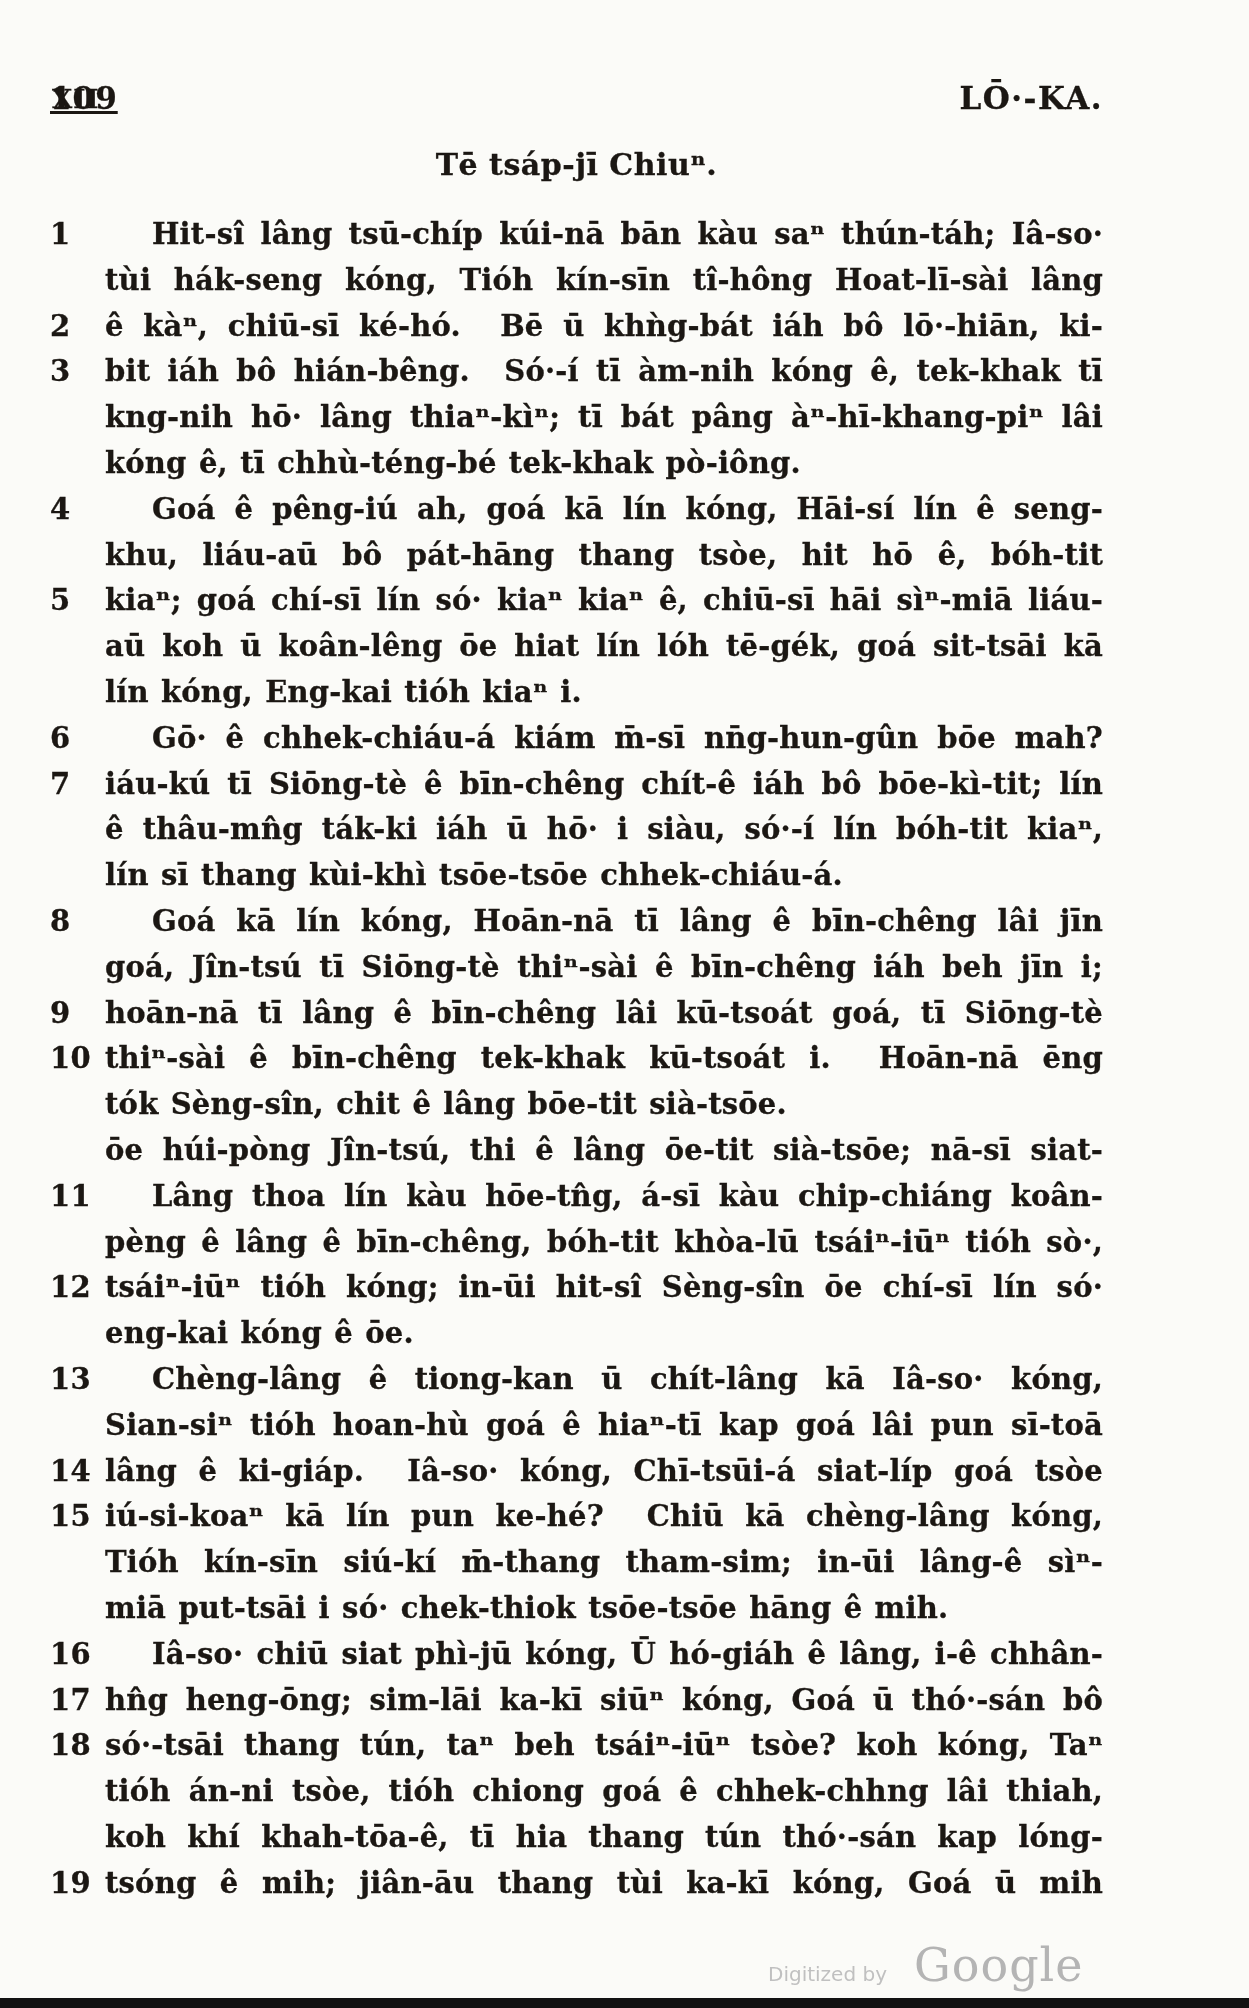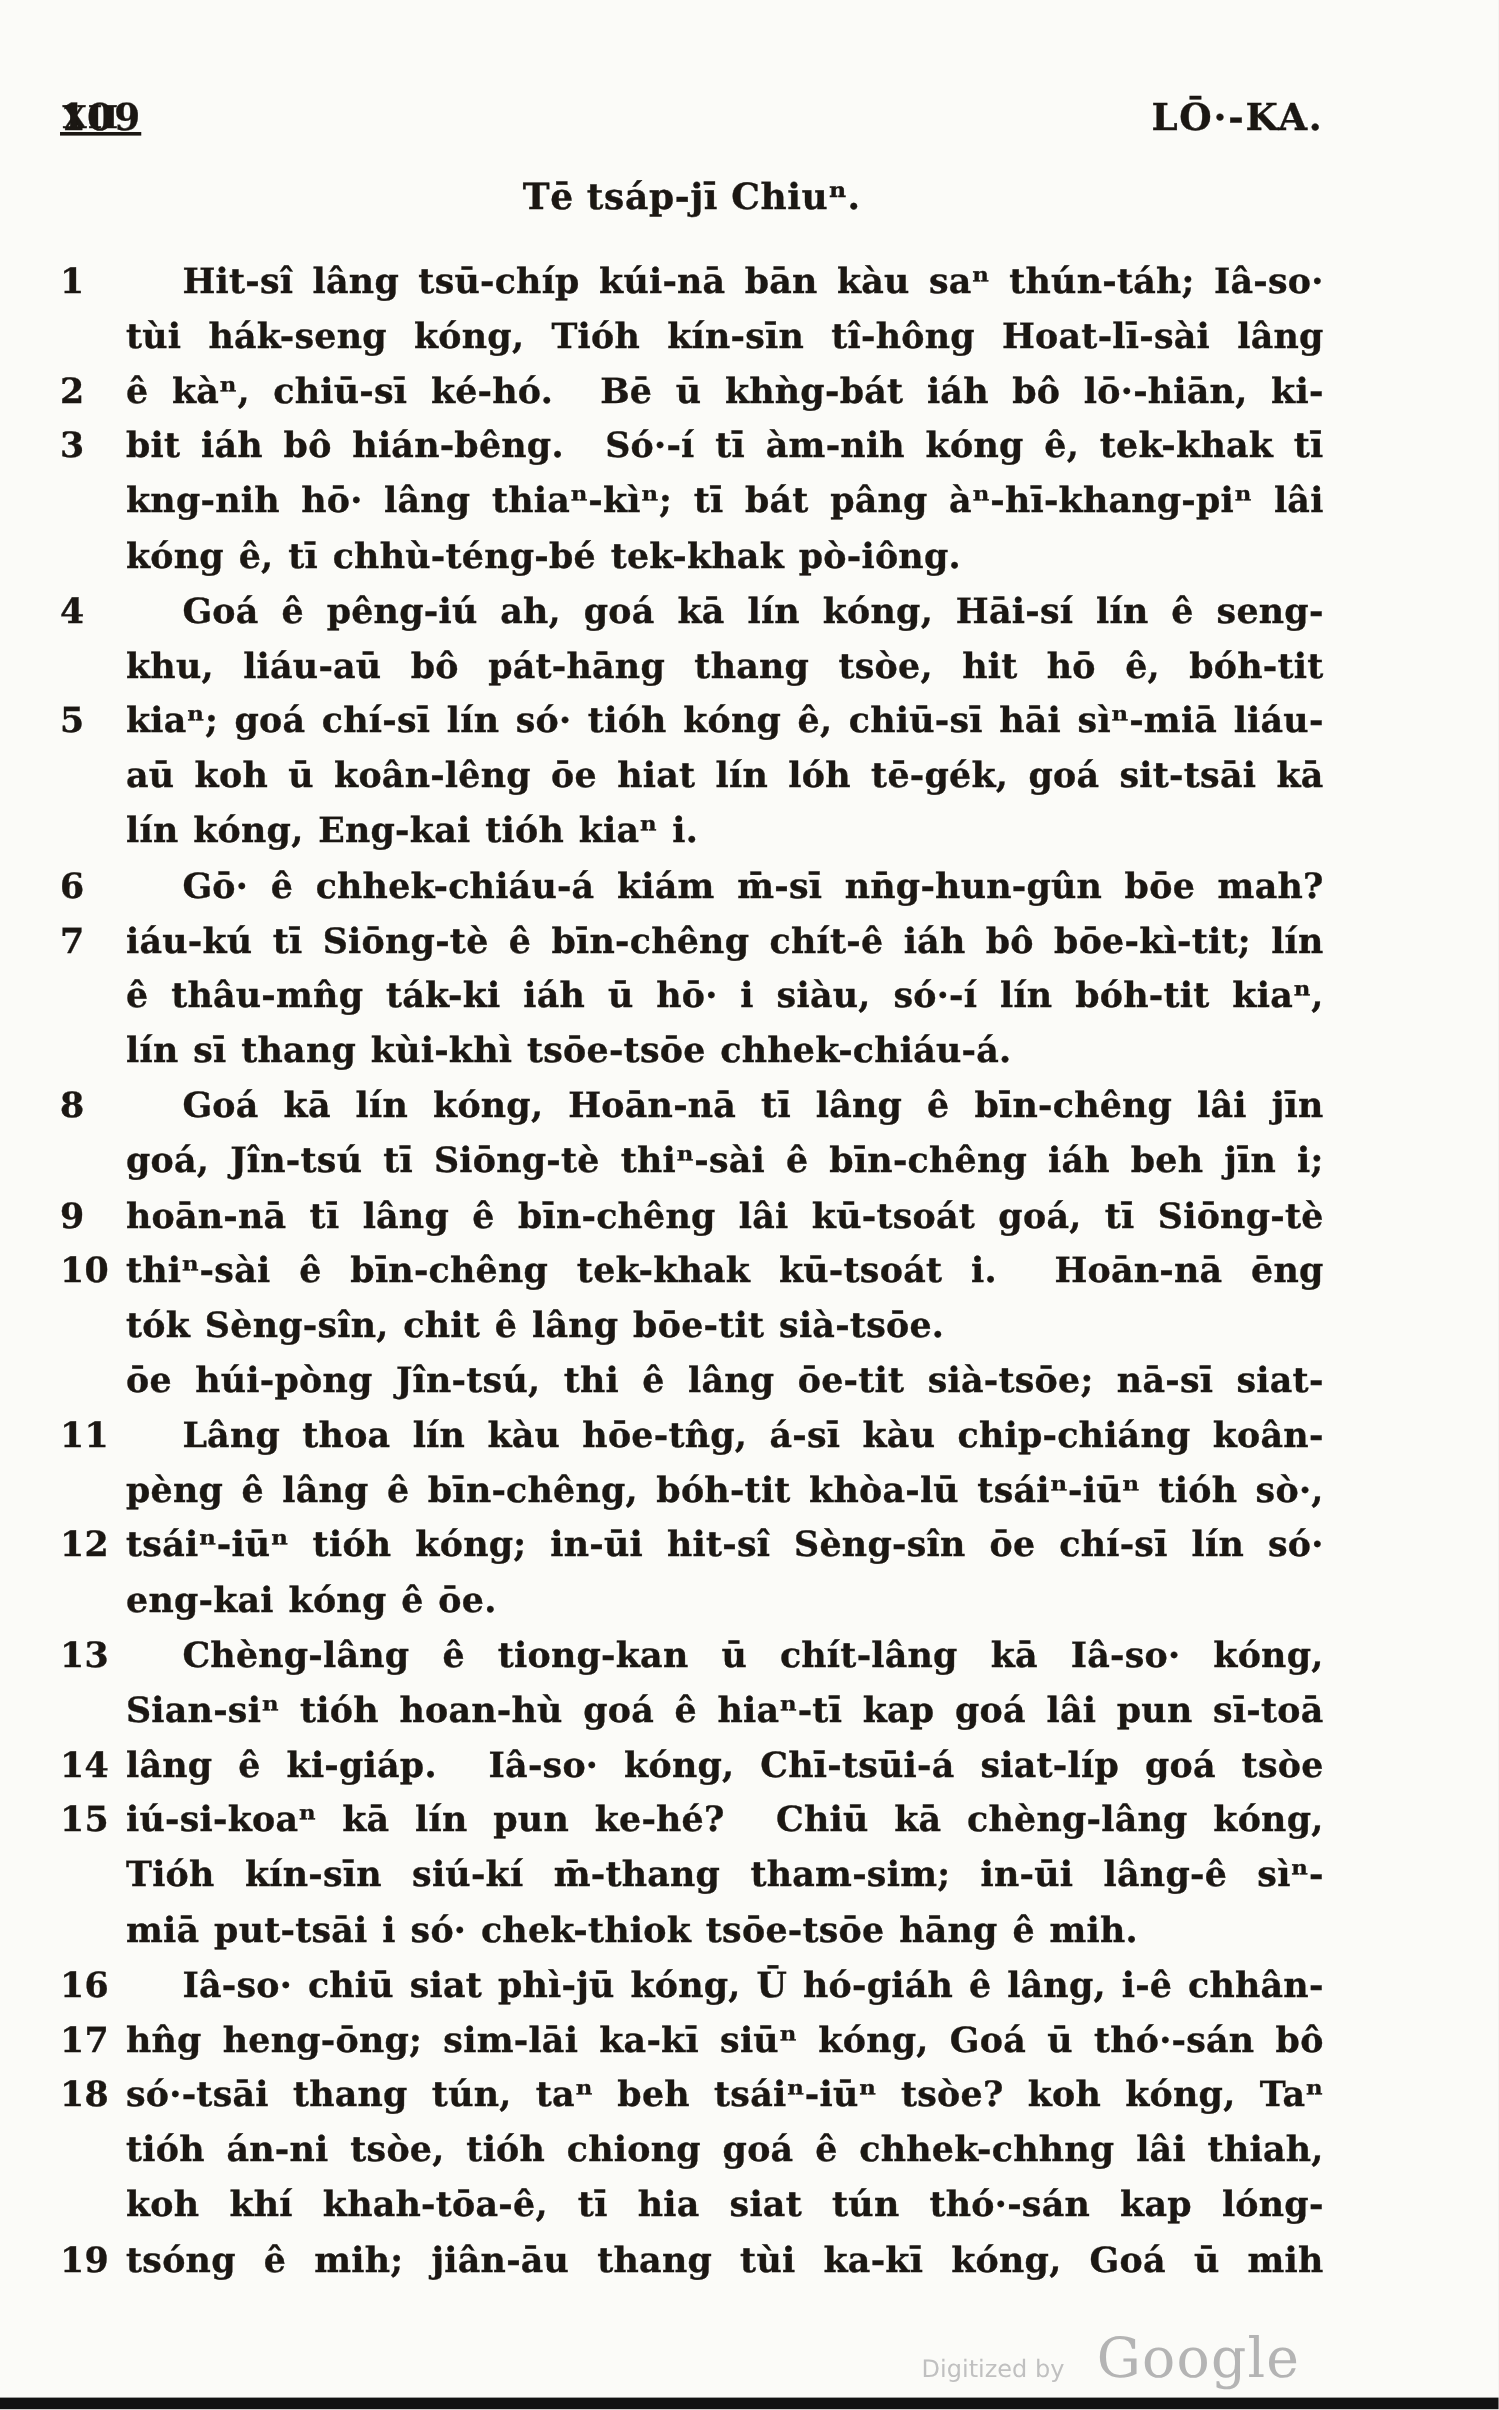--- a/index.html
+++ b/index.html
@@ -111,21 +111,21 @@
       <div class="vline pstart">
         <span class="vnum">4</span>
         <span class="vtext">Goá ê pêng-iú ah, goá kā lín kóng, Hāi-sí lín ê seng-</span>
       </div>
       <div class="vline">
         <span class="vnum"></span>
         <span class="vtext">khu, liáu-aū bô pát-hāng thang tsòe, hit hō ê, bóh-tit</span>
       </div>
       <div class="vline">
         <span class="vnum">5</span>
-        <span class="vtext">kiaⁿ; goá chí-sī lín só· tióh kóng ê, chiū-sī hāi sìⁿ-miā liáu-</span>
+        <span class="vtext">kiaⁿ; goá chí-sī lín só· kiaⁿ kiaⁿ ê, chiū-sī hāi sìⁿ-miā liáu-</span>
       </div>
       <div class="vline">
         <span class="vnum"></span>
         <span class="vtext">aū koh ū koân-lêng ōe hiat lín lóh tē-gék, goá sit-tsāi kā</span>
       </div>
       <div class="vline last">
         <span class="vnum"></span>
         <span class="vtext">lín kóng, Eng-kai tióh kiaⁿ i.</span>
       </div>
       <div class="vline pstart">
@@ -219,21 +219,21 @@
       <div class="vline">
         <span class="vnum">18</span>
         <span class="vtext">só·-tsāi thang tún, taⁿ beh tsáiⁿ-iūⁿ tsòe? koh kóng, Taⁿ</span>
       </div>
       <div class="vline">
         <span class="vnum"></span>
         <span class="vtext">tióh án-ni tsòe, tióh chiong goá ê chhek-chhng lâi thiah,</span>
       </div>
       <div class="vline">
         <span class="vnum"></span>
-        <span class="vtext">koh khí khah-tōa-ê, tī hia siat tún thó·-sán kap lóng-</span>
+        <span class="vtext">koh khí khah-tōa-ê, tī hia thang tún thó·-sán kap lóng-</span>
       </div>
       <div class="vline">
         <span class="vnum">19</span>
         <span class="vtext">tsóng ê mih; jiân-āu thang tùi ka-kī kóng, Goá ū mih</span>
       </div>
     </div>
 
   <div class="watermark">
     <span class="wm-pre">Digitized by</span>
     <span class="wm-google">Google</span>

